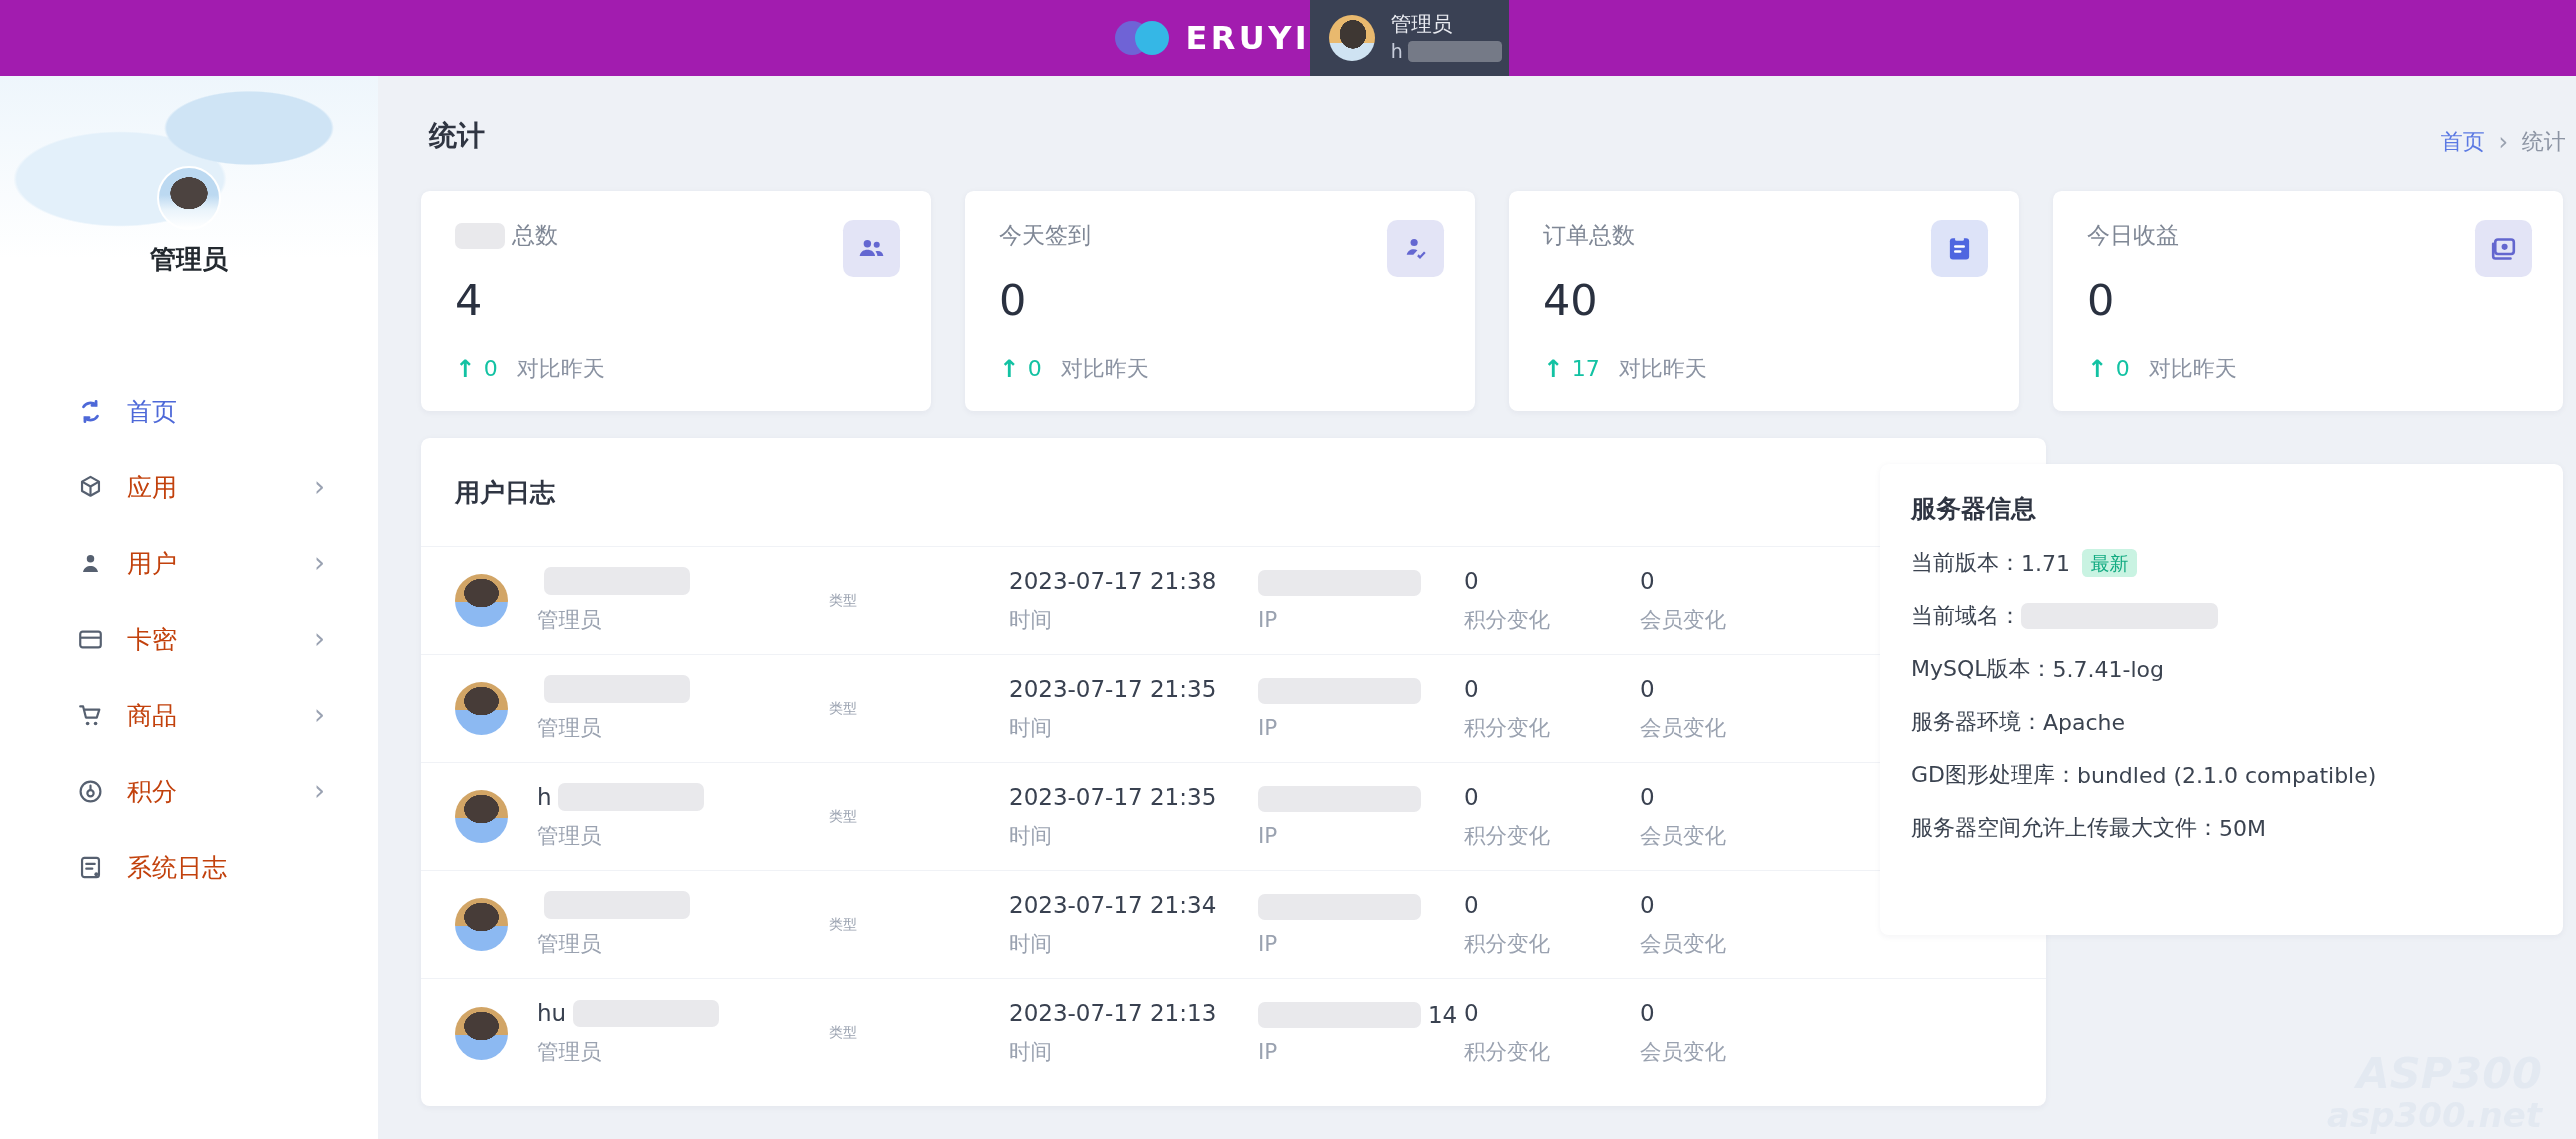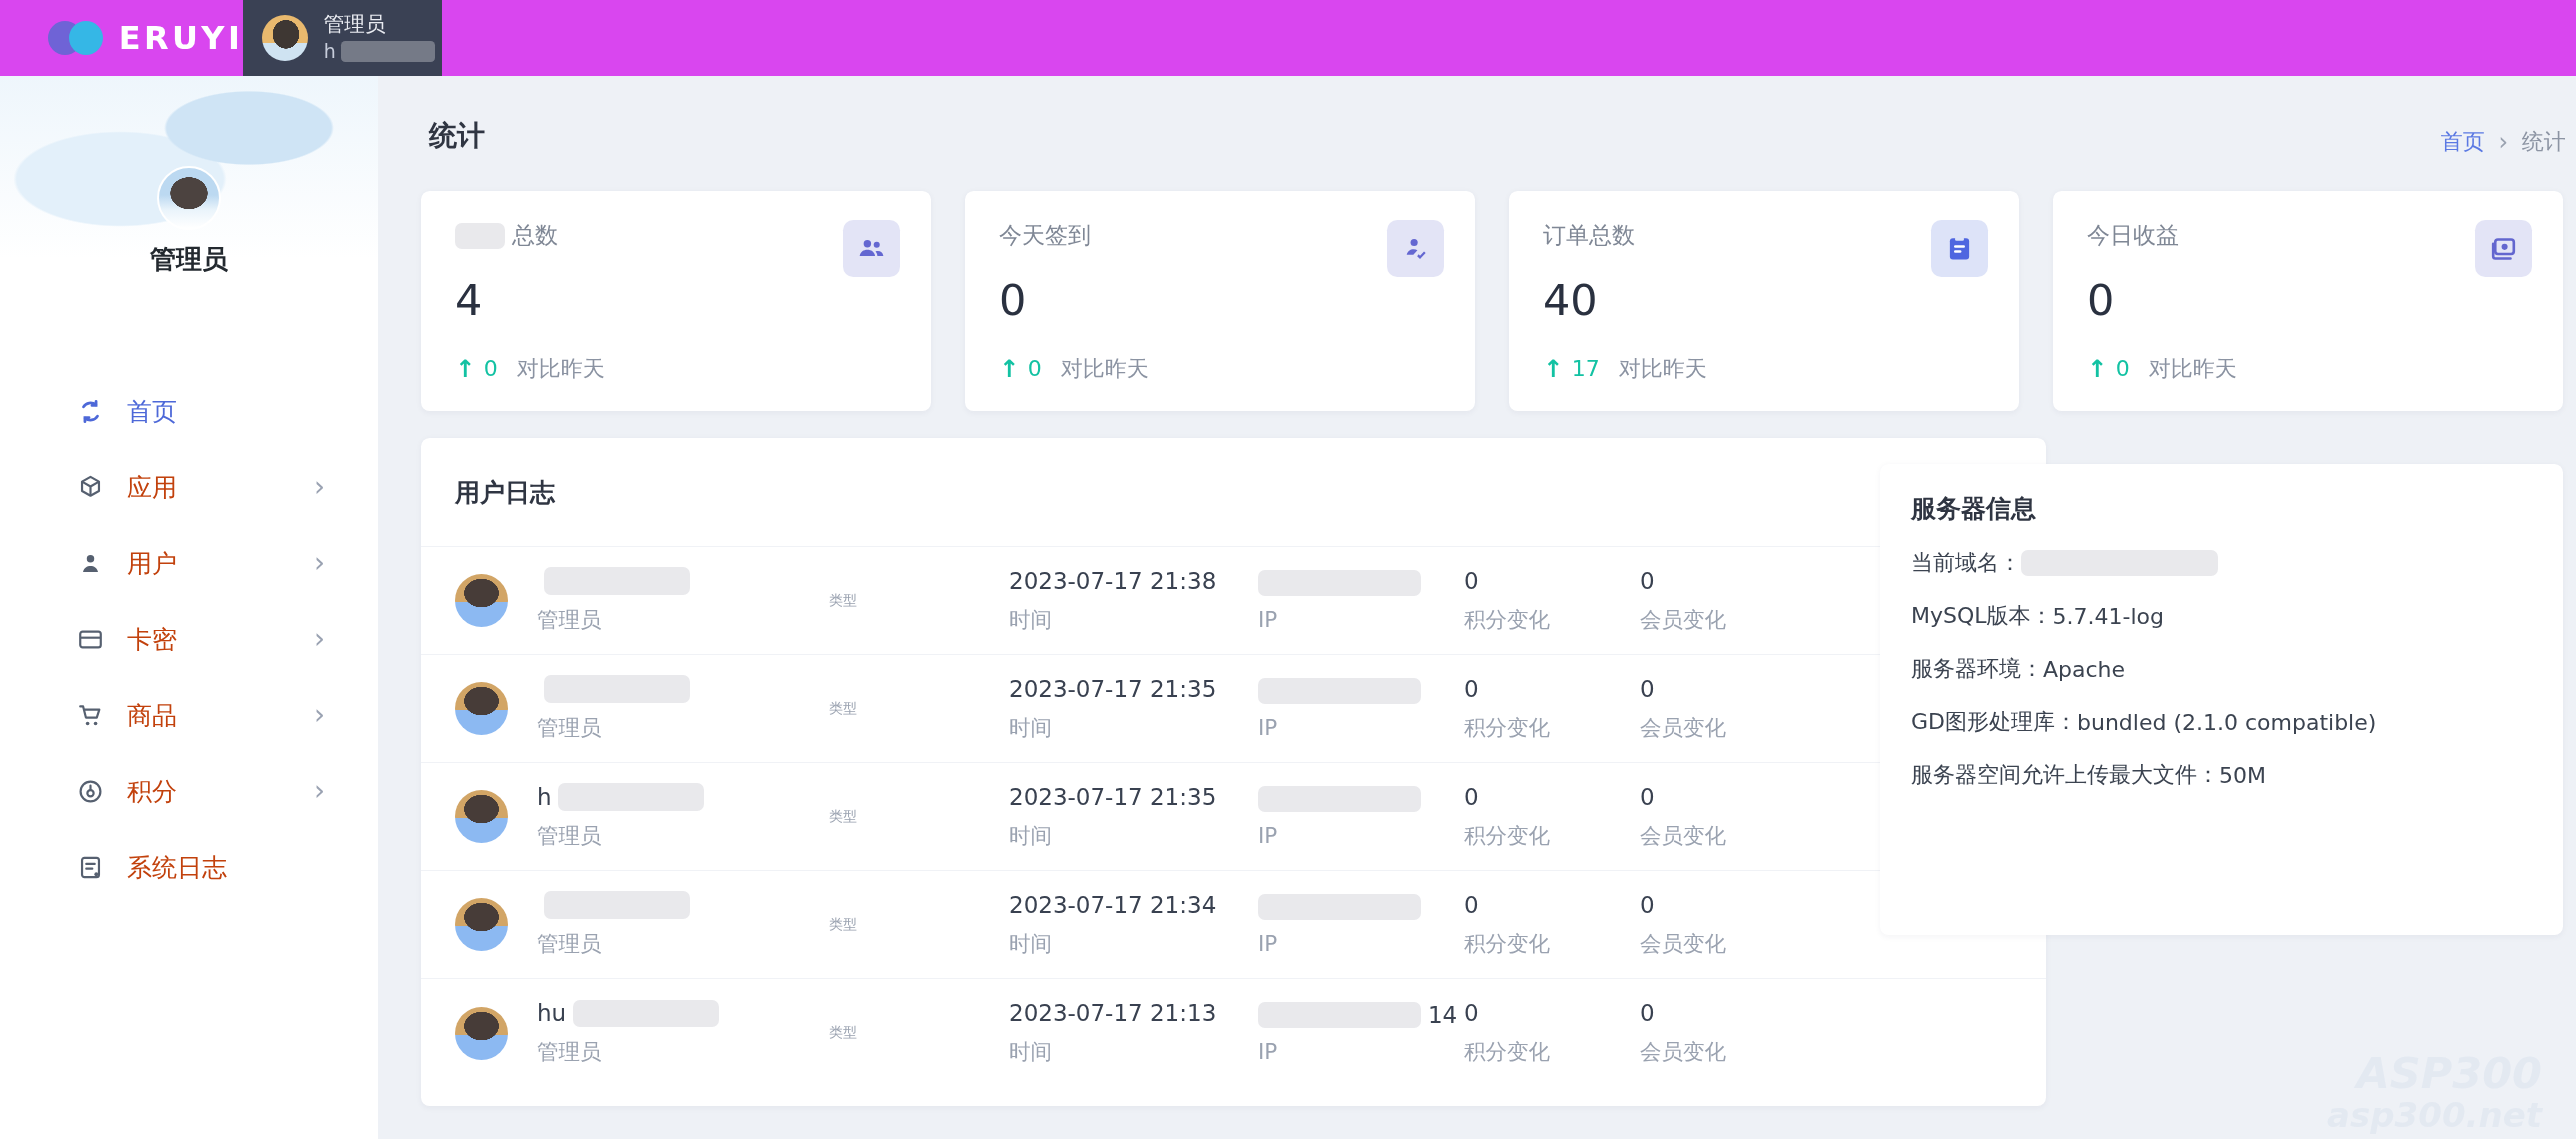--- a/index.html
+++ b/index.html
@@ -1,22 +1,22 @@
 <!DOCTYPE html>
 <html style="font-size:13.7px"><head>
 <meta charset="utf-8">
 <style>
   html,body{margin:0;padding:0;background:#eef1f6;}
   *{box-sizing:border-box;}
   .app{position:relative;width:2576px;height:1139px;overflow:hidden;background:#eef1f6;
        font-family:"DejaVu Sans","Liberation Sans",sans-serif;color:#2f3542;}
 
   
-  .header{position:absolute;left:0;top:0;width:2576px;height:76px;background:#d946ef;
-          display:flex;align-items:center;justify-content:flex-start;z-index:5;}
+  .header{position:absolute;left:0;top:0;width:2576px;height:76px;background:#a21caf;
+          display:flex;align-items:center;justify-content:center;z-index:5;}
   .brand{display:flex;align-items:center;margin-left:48px;gap:13.7px;}
   .brand-mark{position:relative;width:57px;height:38px;}
   .brand-mark .c1{position:absolute;left:0;top:1.7px;width:34px;height:34px;border-radius:50%;background:#6f63d6;}
   .brand-mark .c2{position:absolute;left:20.6px;top:1.7px;width:34px;height:34px;border-radius:50%;background:#35b7e6;}
   .brand-text{color:#ffffff;font-size:32px;font-weight:bold;letter-spacing:3.4px;}
   .header-user{width:199px;height:76px;background:#3a4154;display:flex;align-items:center;
                gap:15.5px;padding-left:19px;cursor:pointer;}
   .header-avatar{width:46px;height:46px;border-radius:50%;flex:0 0 auto;
       background:radial-gradient(ellipse 52% 56% at 52% 42%,#3e3733 0 55%,rgba(0,0,0,0) 56%),
                  linear-gradient(180deg,#e9b96e 0 60%,#cfe3f2 60% 100%);}
@@ -467,20 +467,25 @@
           <span class="val">0</span>
           <span class="lab">会员变化</span>
         </span>
     </div>
   </div>
 
   <div class="server-card">
     <div class="server-title">服务器信息</div>
 
     <div class="srow">
+      <span>当前版本：</span>
+      <span>1.71</span>
+      <span class="badge">最新</span>
+    </div>
+    <div class="srow">
       <span>当前域名：</span>
       <span class="blur blur-domain"></span>
     </div>
     <div class="srow">
       <span>MySQL版本：</span>
       <span>5.7.41-log</span>
     </div>
     <div class="srow">
       <span>服务器环境：</span>
       <span>Apache</span>

